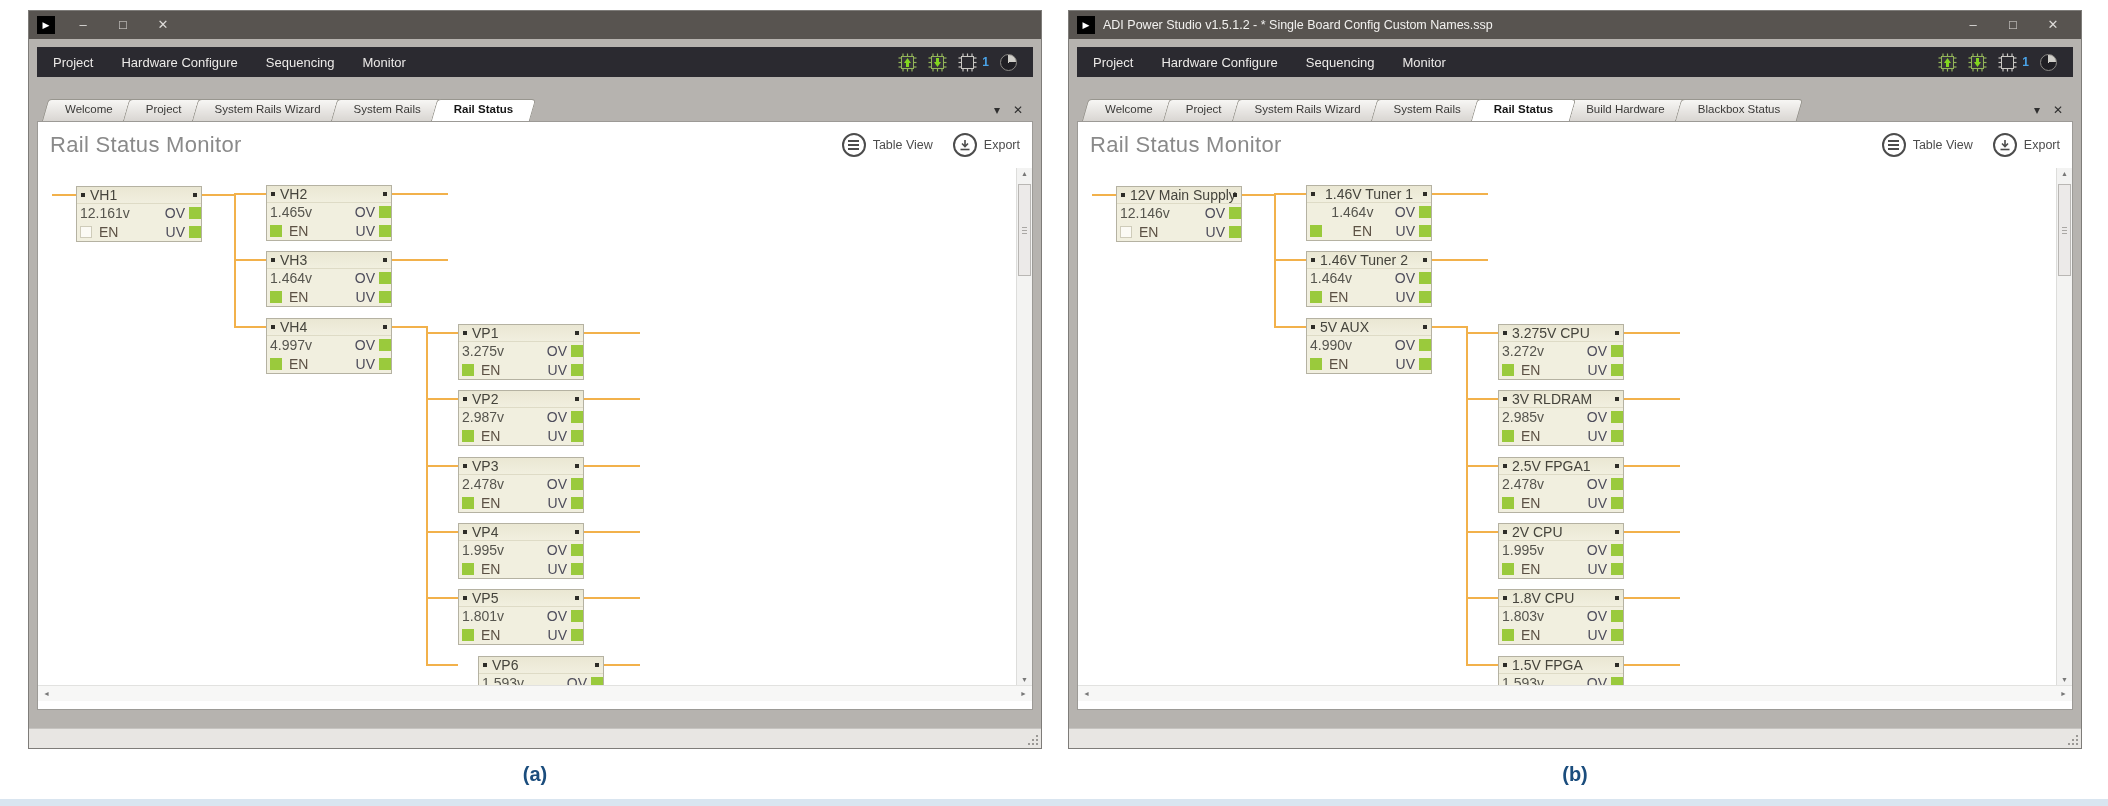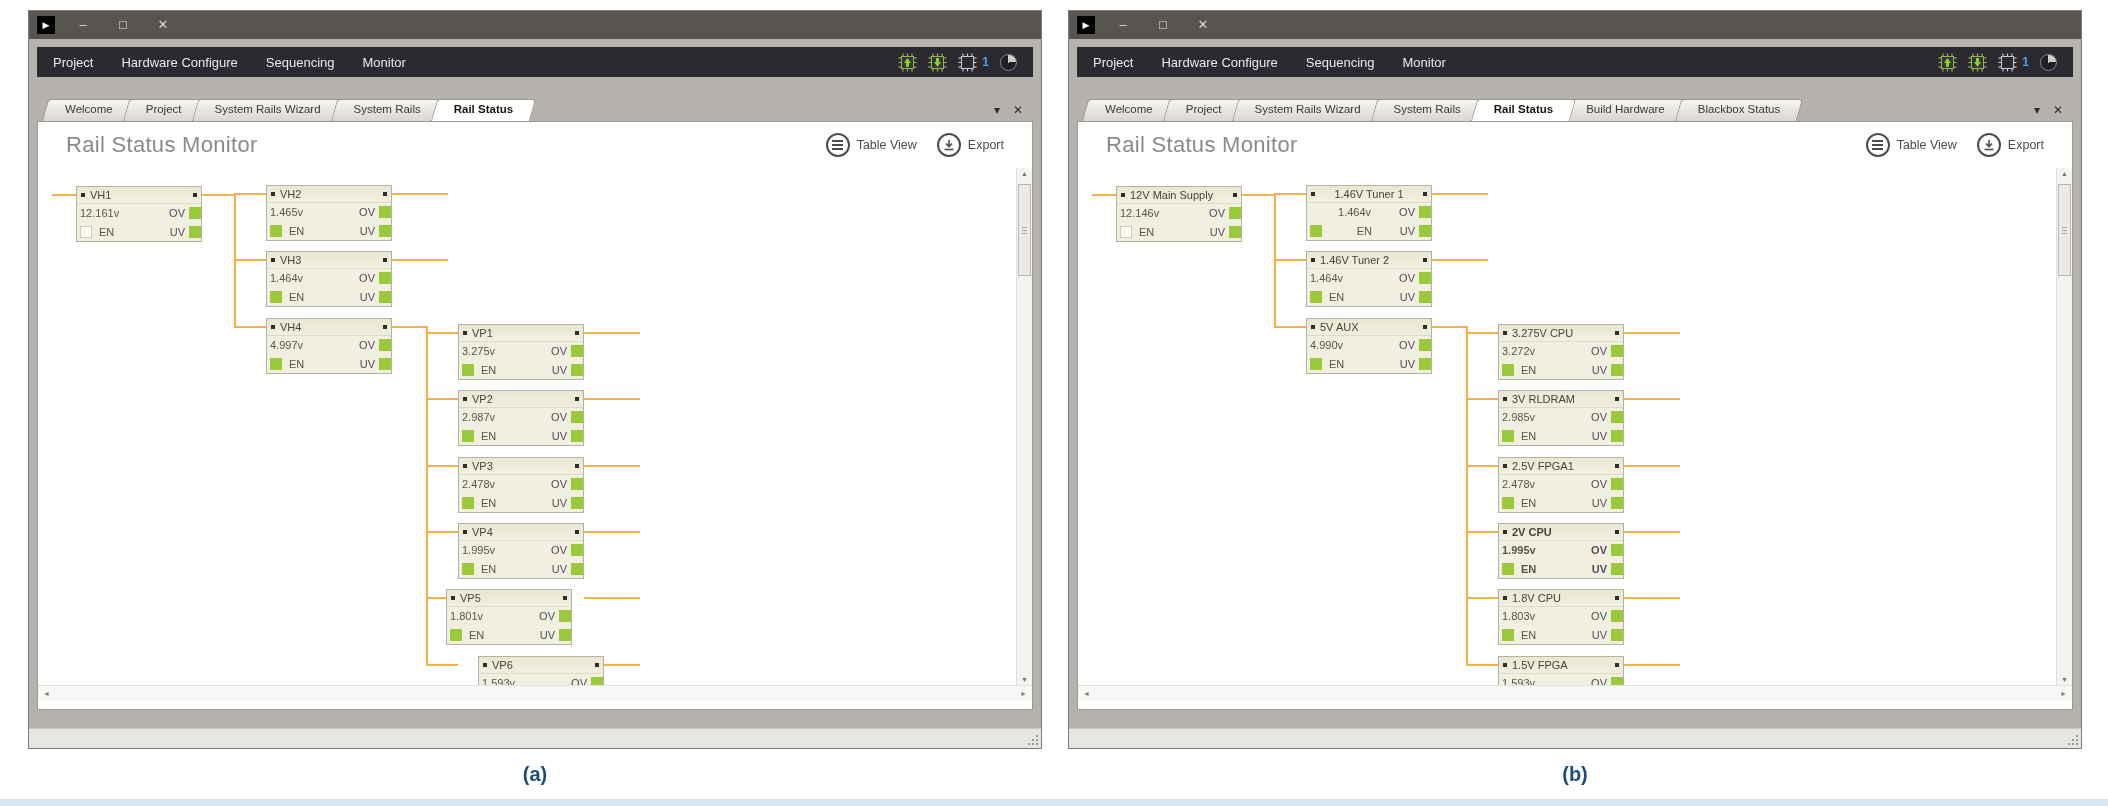--- a/index.html
+++ b/index.html
@@ -38,21 +38,21 @@
   .tabstrip{margin-top:20px; height:24px; display:flex; align-items:flex-end; padding-left:8px; position:relative;}
   .tab{position:relative; height:22px; line-height:21px; padding:0 20px; font-size:11.5px; color:#3a3937; margin-right:-7px; white-space:nowrap;}
   .tab .bg{position:absolute; inset:0; background:linear-gradient(#f7f6f4,#d9d6d2); border:1px solid #98968f; border-bottom:none; border-radius:4px 4px 0 0; transform:skewX(-16deg);}
   .tab.active{font-weight:bold; color:#161616; z-index:3;margin-top:48px;}
   .tab.active .bg{background:#fff;}
   .tab .label{position:relative; z-index:2;}
   .tab-extra{margin-left:auto; display:flex; gap:13px; align-items:center; padding-right:10px; padding-bottom:4px; font-size:12px; color:#2f2f2f;}
 
   
   .content{position:relative; background:#fff; border:1px solid #9c9a96; height:589px; margin-bottom:16px;}
-  .content-header{height:46px; display:flex; align-items:center; padding:0 28px;}
+  .content-header{height:46px; display:flex; align-items:center; padding:0 12px;}
   .page-title{font-size:22px; color:#8a8a8a; letter-spacing:.3px;}
   .toolbar{margin-left:auto; display:flex; align-items:center; gap:20px;}
   .tool-btn{display:flex; align-items:center; gap:7px; font-size:12.5px; color:#4c4c4c; cursor:default;}
   .circle-icon{width:24px; height:24px; border:2px solid #4c4c4c; border-radius:50%; display:flex; align-items:center; justify-content:center; flex:0 0 auto;}
   .bars{display:flex; flex-direction:column; gap:2px;}
   .bars i{display:block; width:11px; height:2px; background:#4c4c4c;}
 
   .canvas-row{display:flex; height:517px;}
   .canvas{position:relative; flex:1; overflow:hidden; background:#fff;}
   .vscroll{width:16px; background:#f3f3f2; border-left:1px solid #dddddb; position:relative; font-size:7px; color:#777; text-align:center;}
@@ -62,21 +62,21 @@
   .vs-thumb::after{content:""; position:absolute; left:3px; right:3px; top:50%; height:1px; background:#a9a7a4; box-shadow:0 -3px #a9a7a4, 0 3px #a9a7a4;}
   .hscroll{height:16px; background:#f7f7f6; border-top:1px solid #e2e2e0; display:flex; align-items:center; justify-content:space-between; padding:0 5px; font-size:7px; color:#777;}
 
   
   .statusbar{position:absolute; left:0; right:0; bottom:0; height:20px; background:#e8e6e3; border-top:1px solid #c6c4c1;}
   .grip{position:absolute; right:2px; bottom:2px; width:12px; height:12px;}
   .grip::before{content:""; position:absolute; right:1px; bottom:1px; width:2px; height:2px; background:#9a9895;
     box-shadow:-4px 0 #9a9895, -8px 0 #9a9895, 0 -4px #9a9895, -4px -4px #9a9895, 0 -8px #9a9895;}
 
   
-  .node{position:absolute; width:126px; background:#f1efdf; border:1px solid #b5b2a2; font-size:11px;}
+  .node{position:absolute; width:126px; background:#f1efdf; border:1px solid #b5b2a2; font-size:14px;}
   .node-title{position:relative; height:17px; line-height:16px; background:linear-gradient(#eae7d3,#f1efdf); border-bottom:1px solid #dedbc6; padding:0 13px; color:#45443c; white-space:nowrap; overflow:hidden;}
   .port{position:absolute; width:4px; height:4px; background:#2e2d28; top:6px;}
   .port.l{left:4px;} .port.r{right:4px;}
   .node-row{height:18px; display:flex; align-items:center; padding:0 0 0 3px; position:relative;}
   .node-row.first{margin-bottom:1px;}
   .val{color:#56554e; flex:1;}
   .ovuv{color:#4e4d5c; margin-right:4px;}
   .ind{width:12px; height:12px; background:var(--green); flex:0 0 auto;}
   .chk{width:12px; height:12px; flex:0 0 auto; background:var(--green);}
   .chk.unchecked{background:#fbfaf4; border:1px solid #cfccba;}
@@ -326,21 +326,21 @@
                     <span class="ovuv">OV</span>
                     <span class="ind"></span>
                   </div>
                   <div class="node-row">
                     <span class="chk"></span>
                     <span class="en-label">EN</span>
                     <span class="ovuv">UV</span>
                     <span class="ind"></span>
                   </div>
                 </div>
-                <div class="node" style="left: 408px; top: 421px;">
+                <div class="node" style="left: 420px; top: 421px;">
                   <div class="node-title">VP5<span class="port l"></span><span class="port r"></span></div>
                   <div class="node-row first">
                     <span class="val">1.801v</span>
                     <span class="ovuv">OV</span>
                     <span class="ind"></span>
                   </div>
                   <div class="node-row">
                     <span class="chk"></span>
                     <span class="en-label">EN</span>
                     <span class="ovuv">UV</span>
@@ -372,20 +372,21 @@
         </div>
       </div>
     </div>
     <div class="caption">(a)</div>
   </div>
 
   <div class="figure fig-b">
     <div class="window">
       <div class="titlebar">
         <div class="app-icon">▶</div>
+        <div class="title-text">ADI Power Studio v1.5.1.2 - * Single Board Config Custom Names.ssp</div>
         <div class="win-controls">
           <span>–</span>
           <span>□</span>
           <span>✕</span>
         </div>
       </div>
       <div class="win-body">
         <div class="menubar">
           <span class="menu-items"><span class="menu-item">Project</span><span class="menu-item">Hardware Configure</span><span class="menu-item">Sequencing</span><span class="menu-item">Monitor</span></span>
           <span class="menubar-icons">
@@ -601,21 +602,21 @@
                     <span class="ovuv">OV</span>
                     <span class="ind"></span>
                   </div>
                   <div class="node-row">
                     <span class="chk"></span>
                     <span class="en-label">EN</span>
                     <span class="ovuv">UV</span>
                     <span class="ind"></span>
                   </div>
                 </div>
-                <div class="node" style="left: 420px; top: 355px; font-weight: bold;">
+                <div class="node" style="left: 420px; top: 355px;">
                   <div class="node-title">2V CPU<span class="port l"></span><span class="port r"></span></div>
                   <div class="node-row first">
                     <span class="val">1.995v</span>
                     <span class="ovuv">OV</span>
                     <span class="ind"></span>
                   </div>
                   <div class="node-row">
                     <span class="chk"></span>
                     <span class="en-label">EN</span>
                     <span class="ovuv">UV</span>

